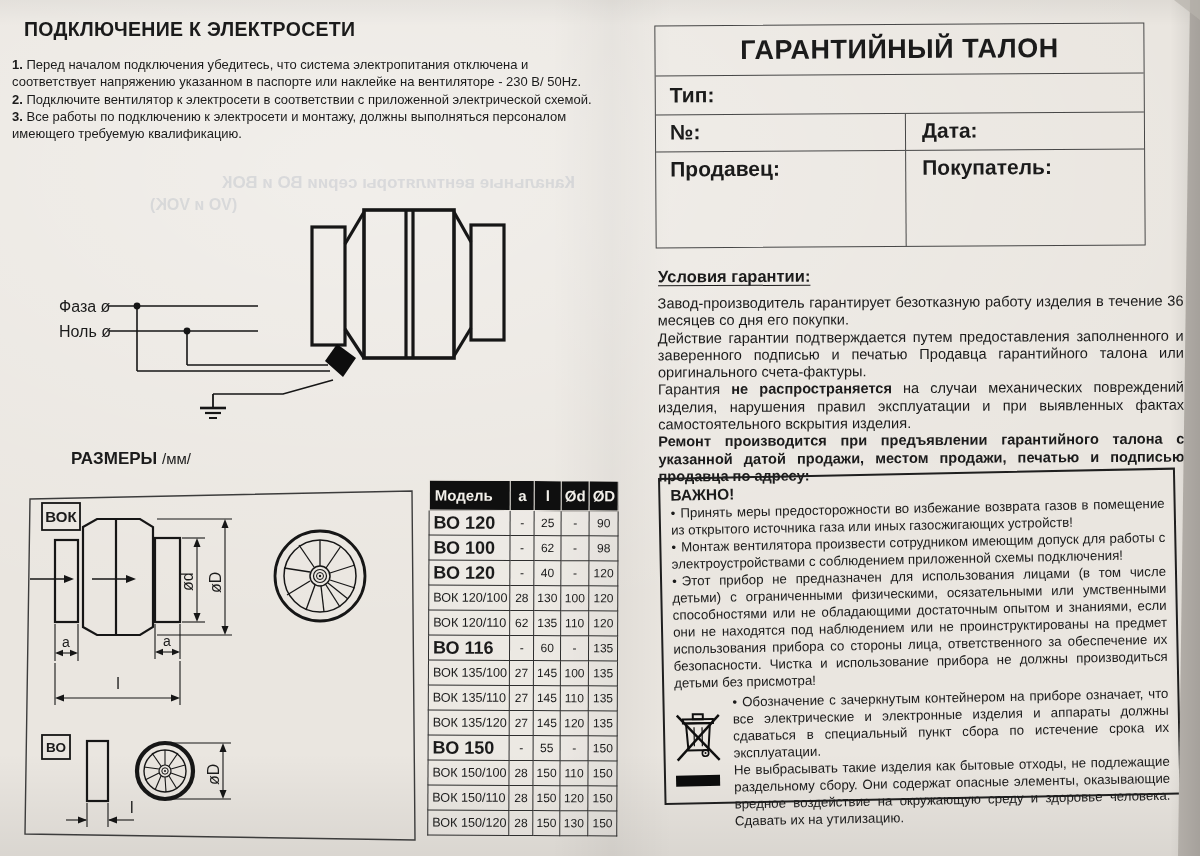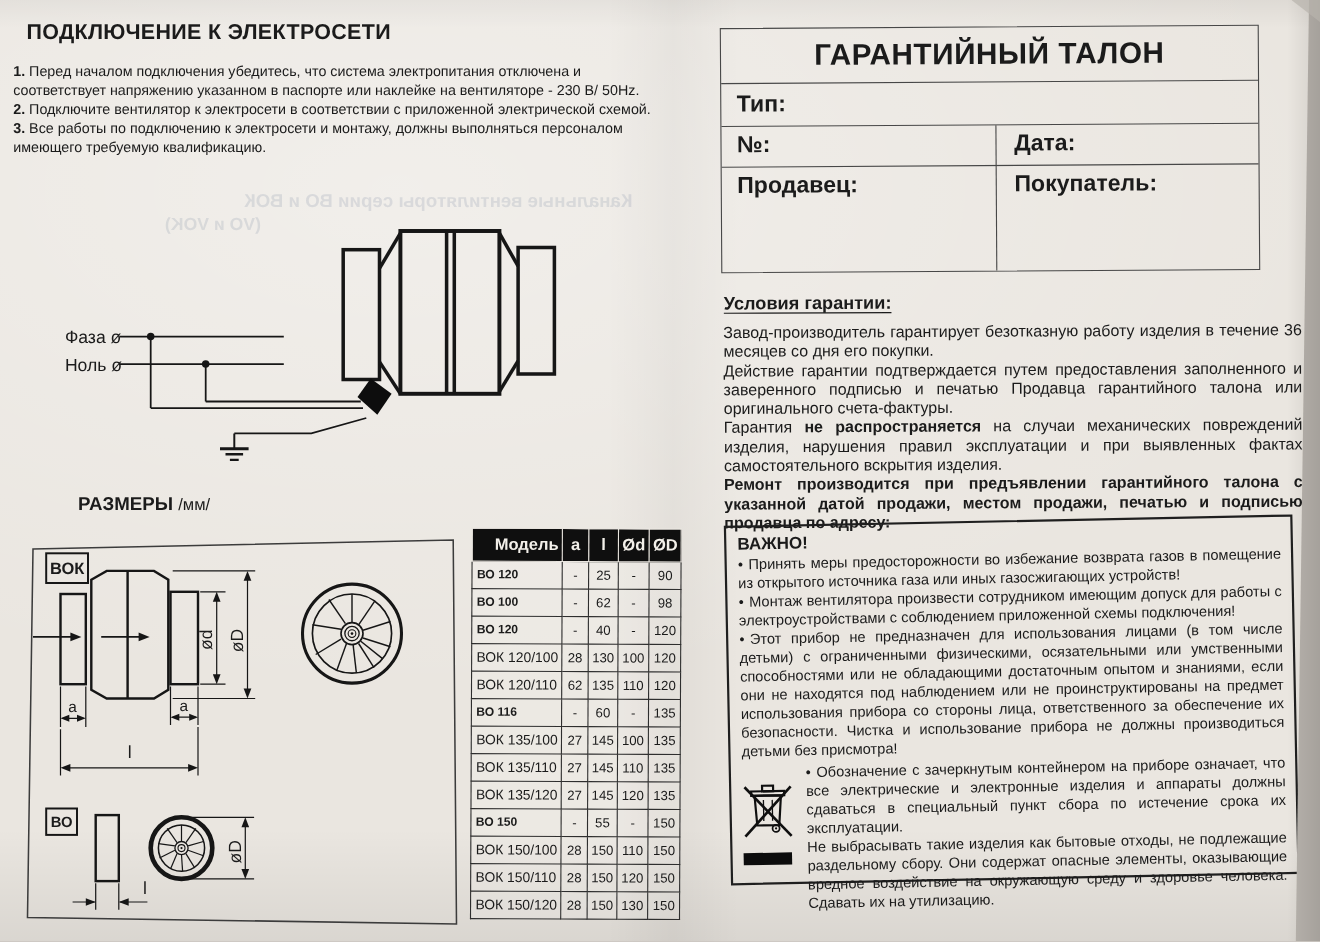--- a/index.html
+++ b/index.html
@@ -43,27 +43,27 @@
   .ghost2{left:150px;top:196px;font-size:16px;}
 
   
   table.dims{position:absolute;left:428px;top:480px;border-collapse:collapse;
     transform:rotate(0.25deg);}
   table.dims th{
     background:var(--table-header-bg);color:var(--table-header-text);
     font-size:15px;font-weight:bold;height:30px;border:1.5px solid var(--paper);
     padding:0 3px;text-align:center;
   }
-  table.dims th.model-h{text-align:left;padding-left:20px;min-width:72px;}
+  table.dims th.model-h{text-align:left;padding-left:5px;min-width:72px;}
   table.dims td{
     border:1.4px solid #2e2e2e;height:25px;font-size:12px;text-align:center;
     padding:0 2px;background:rgba(255,255,255,0.12);
   }
   table.dims td.model{text-align:left;padding-left:4px;font-size:12.6px;min-width:76px;white-space:nowrap;}
-  table.dims td.model.bold{font-weight:bold;font-size:11px;}
+  table.dims td.model.bold{font-weight:bold;font-size:18px;}
   table.dims td:nth-child(2){min-width:24px;}
   table.dims td:nth-child(3){min-width:27px;}
   table.dims td:nth-child(4){min-width:26px;}
   table.dims td:nth-child(5){min-width:27px;}
 
   
   .warranty-card{
     position:absolute;left:655px;top:24px;width:490px;height:223px;
     border:1.4px solid #474747;transform:rotate(-0.35deg);
     display:flex;flex-direction:column;

